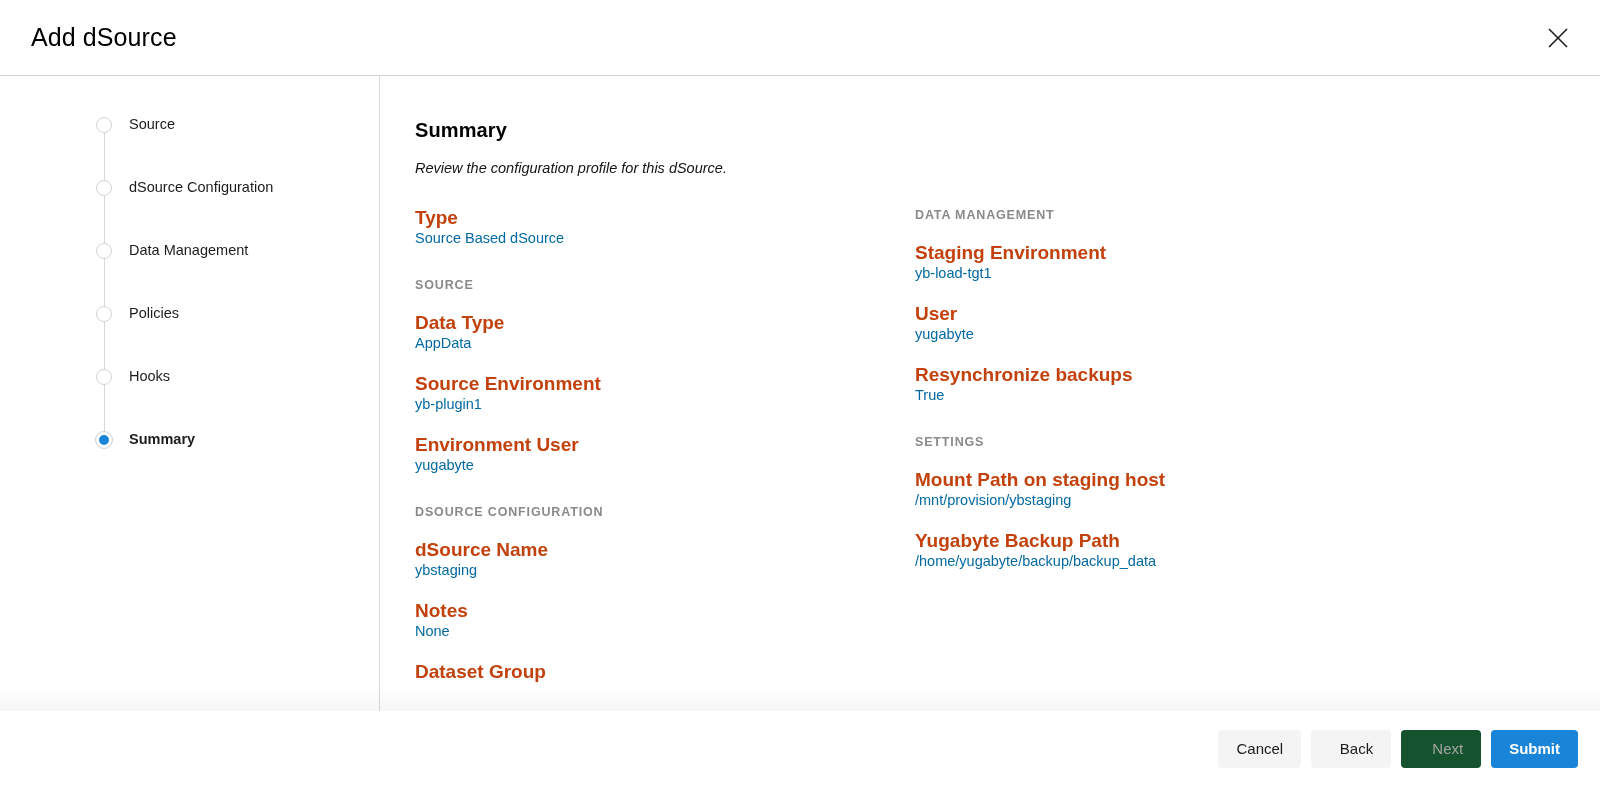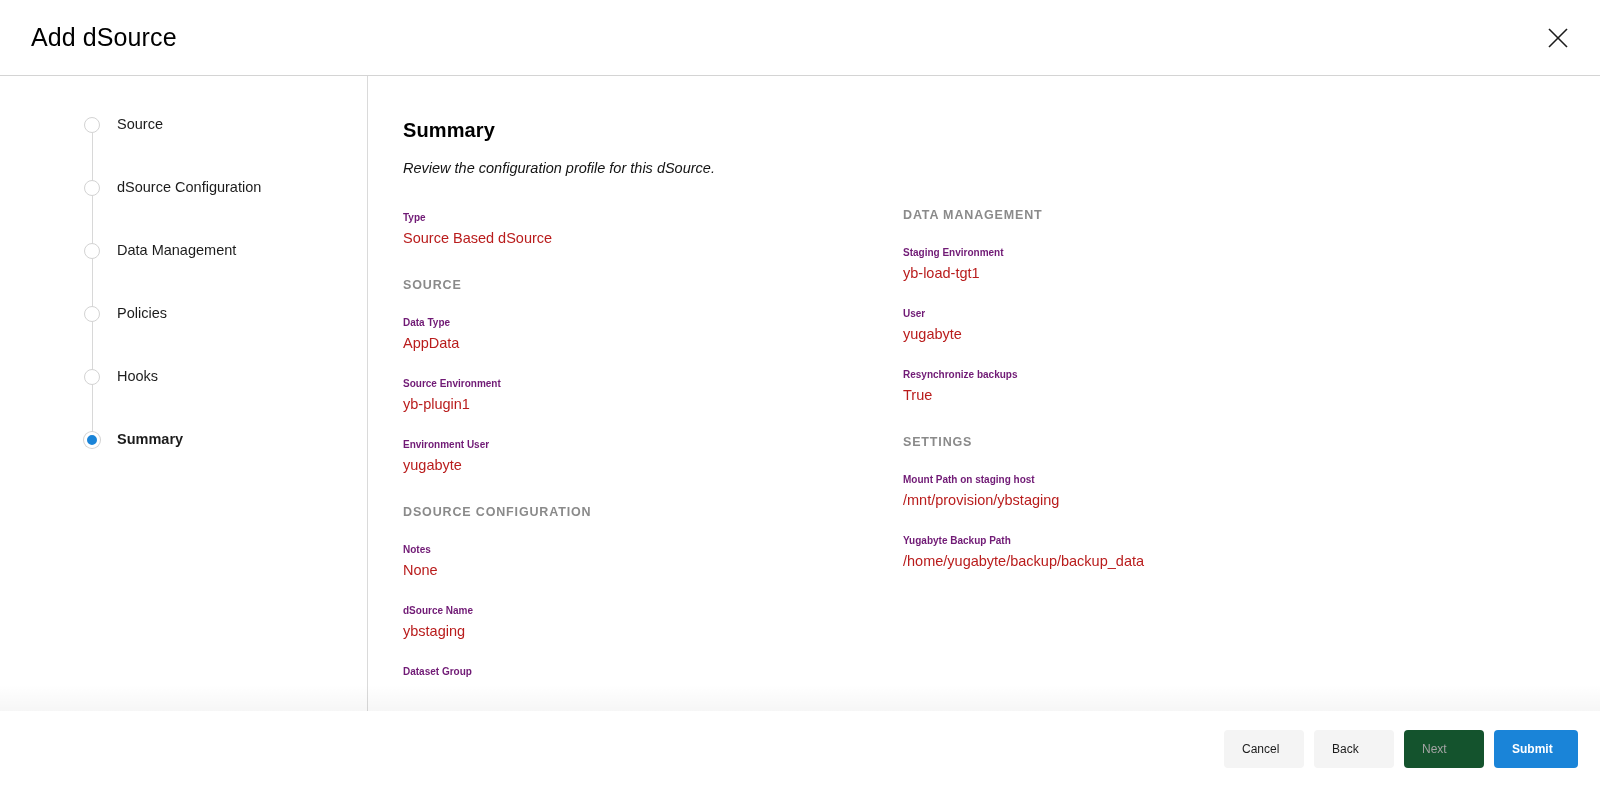--- a/index.html
+++ b/index.html
@@ -57,20 +57,21 @@
   }
   #close-button svg { display: block; }
 
   
   #dialog-body {
     position: relative;
     flex: 1 1 auto;
     display: flex;
     overflow: hidden;
     height: 635px;
+    padding-left: 12px;
   }
 
   
   #stepper-sidebar {
     position: relative;
     width: 368px;
     flex: 0 0 368px;
     border-right: 1px solid #dadada;
     padding-top: 40px;
     height: 635px;
@@ -168,30 +169,30 @@
     letter-spacing: 0.85px;
     color: #8a8a8a;
     text-transform: uppercase;
     margin-bottom: 21px;
   }
 
   .field-row { margin-bottom: 21px; }
   .field-row:last-child { margin-bottom: 0; }
 
   .field-label {
-    font-size: 10px;
+    font-size: 19px;
     font-weight: bold;
-    color: #701a75;
+    color: #c2410c;
     line-height: 19px;
   }
 
   .field-value {
     font-size: 14.5px;
     font-weight: 400;
-    color: #b91c1c;
+    color: #0369a1;
     line-height: 19px;
     margin-top: 2px;
   }
 
   
   #dialog-footer {
     position: relative;
     flex: 0 0 75px;
     height: 75px;
     background: #ffffff;
@@ -212,24 +213,24 @@
     pointer-events: none;
   }
 
   .footer-button {
     min-width: 80px;
     height: 38px;
     padding: 0 18px;
     border: none;
     border-radius: 4px;
     font-family: "Liberation Sans", sans-serif;
-    font-size: 12px;
+    font-size: 15px;
     cursor: pointer;
     line-height: 38px;
-    text-align: left;
+    text-align: right;
   }
 
   .footer-button.secondary {
     background: #f4f4f4;
     color: #1c1c1c;
   }
   .footer-button.disabled {
     background: #14532d;
     color: #a4a4a4;
     cursor: default;
@@ -323,26 +324,26 @@
             </div>
             <div class="field-row">
               <div class="field-label">Environment User</div>
               <div class="field-value">yugabyte</div>
             </div>
           </div>
 
           <div class="summary-section">
             <div class="section-header">DSOURCE CONFIGURATION</div>
             <div class="field-row">
+              <div class="field-label">dSource Name</div>
+              <div class="field-value">ybstaging</div>
+            </div>
+            <div class="field-row">
               <div class="field-label">Notes</div>
               <div class="field-value">None</div>
-            </div>
-            <div class="field-row">
-              <div class="field-label">dSource Name</div>
-              <div class="field-value">ybstaging</div>
             </div>
             <div class="field-row">
               <div class="field-label">Dataset Group</div>
 
             </div>
           </div>
 
         </div>
 
         <div class="summary-column right">

